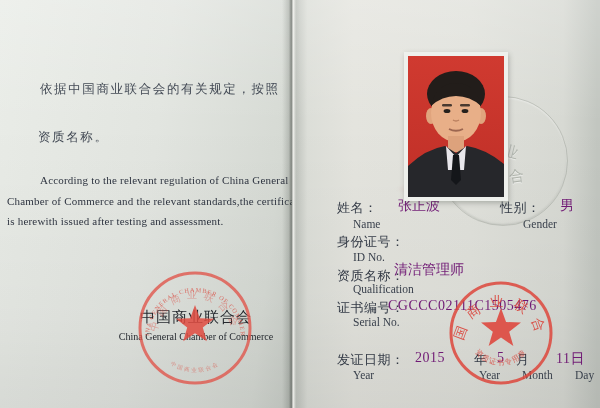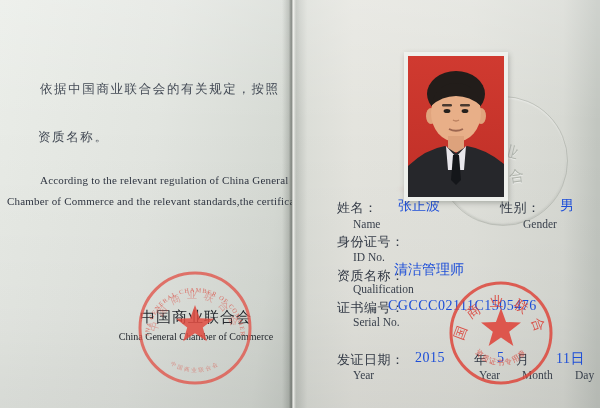--- a/index.html
+++ b/index.html
@@ -16,21 +16,21 @@
   .gutter{position:absolute;left:282px;top:0;width:18px;height:408px;z-index:5;
     background:linear-gradient(90deg,rgba(80,86,79,0) 0%,rgba(80,86,79,.22) 38%,rgba(45,50,44,.5) 52%,rgba(250,250,246,.85) 62%,rgba(190,194,188,.25) 78%,rgba(0,0,0,0) 100%);}
   .abs{position:absolute;white-space:nowrap;}
   
   .cnline{font-size:12.5px;letter-spacing:1.6px;color:#434a55;font-weight:500;}
   .enline{font-size:11px;letter-spacing:.2px;color:#2e3440;}
   .seal-org-cn{font-size:15px;letter-spacing:1px;color:#24282e;width:120px;text-align:center;z-index:3;}
   .seal-org-en{font-size:10px;color:#24282e;width:170px;text-align:center;z-index:3;}
   
   .zh-lbl{font-size:13px;letter-spacing:.5px;color:#333a46;}
-  .zh-val{font-size:14px;color:#1d4ed8;font-weight:500;}
+  .zh-val{font-size:14px;color:#701a75;font-weight:500;}
   .en-lbl{font-size:11.5px;color:#39404c;margin-left:16px;}
   .num{letter-spacing:.5px;}
   
   .photo{left:404px;top:52px;width:96px;height:141px;border:4px solid #eef0ec;
     box-shadow:1px 2px 5px rgba(60,65,60,.3);z-index:2;}
   .photo svg{display:block;}
   
   .sealsvg{position:absolute;z-index:4;}
   .emboss{left:438px;top:96px;width:128px;height:128px;border-radius:50%;
     border:1.5px solid rgba(125,132,122,.3);z-index:1;
@@ -47,20 +47,21 @@
 <div class="booklet">
 
   <div class="page page-left">
     <div class="sheen"></div>
 
     <div class="abs cnline" style="left:40px;top:81px">依据中国商业联合会的有关规定，按照</div>
     <div class="abs cnline" style="left:38px;top:129px">资质名称。</div>
 
     <div class="abs enline" style="left:40px;top:174px">According to the relevant regulation of China General</div>
     <div class="abs enline" style="left:7px;top:195px">Chamber of Commerce and the relevant standards,the certificate</div>
+    <div class="abs enline" style="left:7px;top:215px">is herewith issued after testing and assessment.</div>
 
     <svg class="sealsvg" style="left:133px;top:267px" width="124" height="124" viewBox="0 0 124 124">
       <defs>
         <path id="ltop" d="M 16,71 A 46 46 0 1 1 108,71" fill="none"></path>
         <path id="lin" d="M 24,69 A 38 38 0 1 1 100,69" fill="none"></path>
         <path id="lbot" d="M 18,61 A 44 44 0 0 0 106,61" fill="none"></path>
       </defs>
       <circle cx="62" cy="61" r="55" fill="none" stroke="rgba(224,86,76,.8)" stroke-width="3"></circle>
       <path d="M0,-20 L4.82,-6.63 L19.02,-6.18 L7.80,2.53 L11.76,16.18 L0,8.2 L-11.76,16.18 L-7.80,2.53 L-19.02,-6.18 L-4.82,-6.63 Z" transform="translate(62,58)" fill="rgba(223,74,64,.85)"></path>
       <text font-size="6.2" letter-spacing="1" fill="rgba(217,80,70,.8)">

